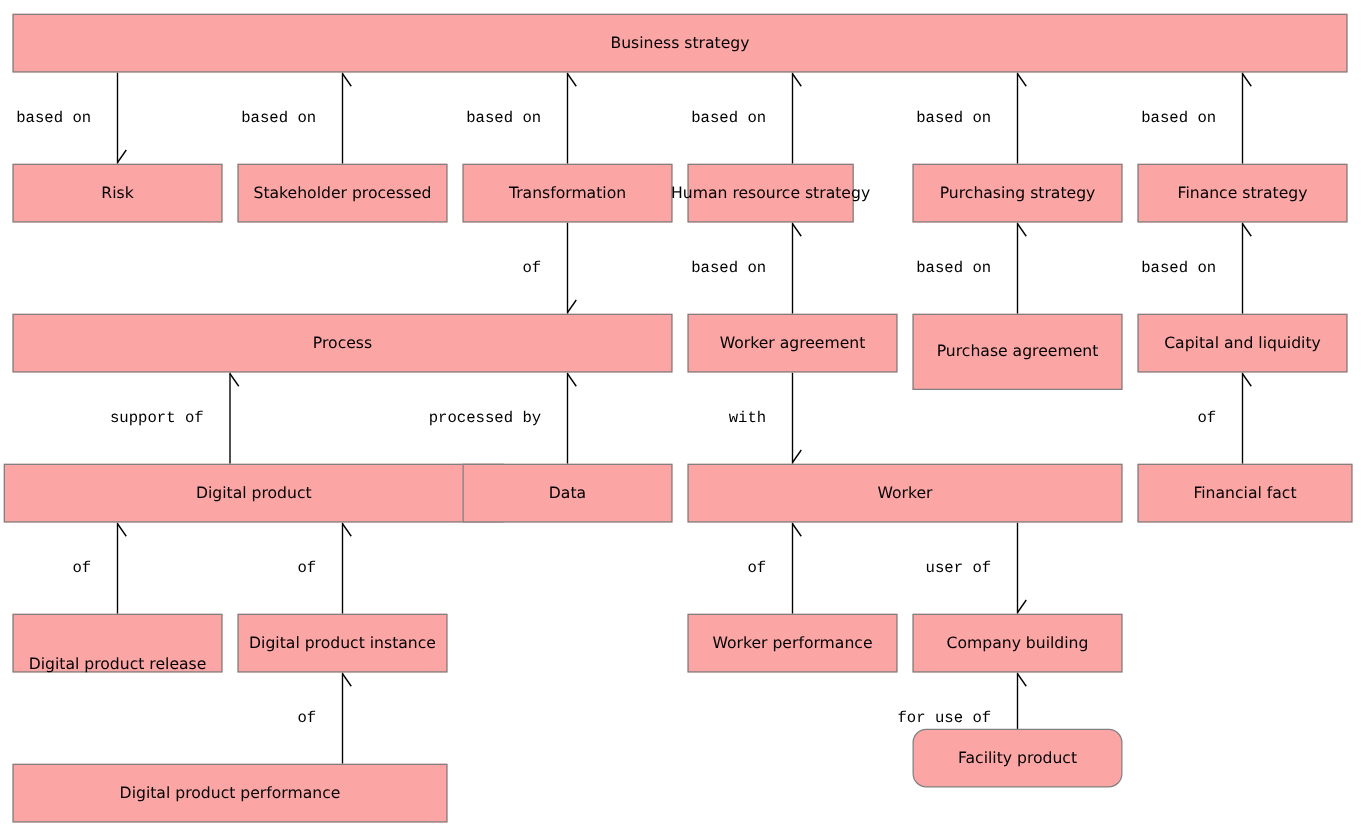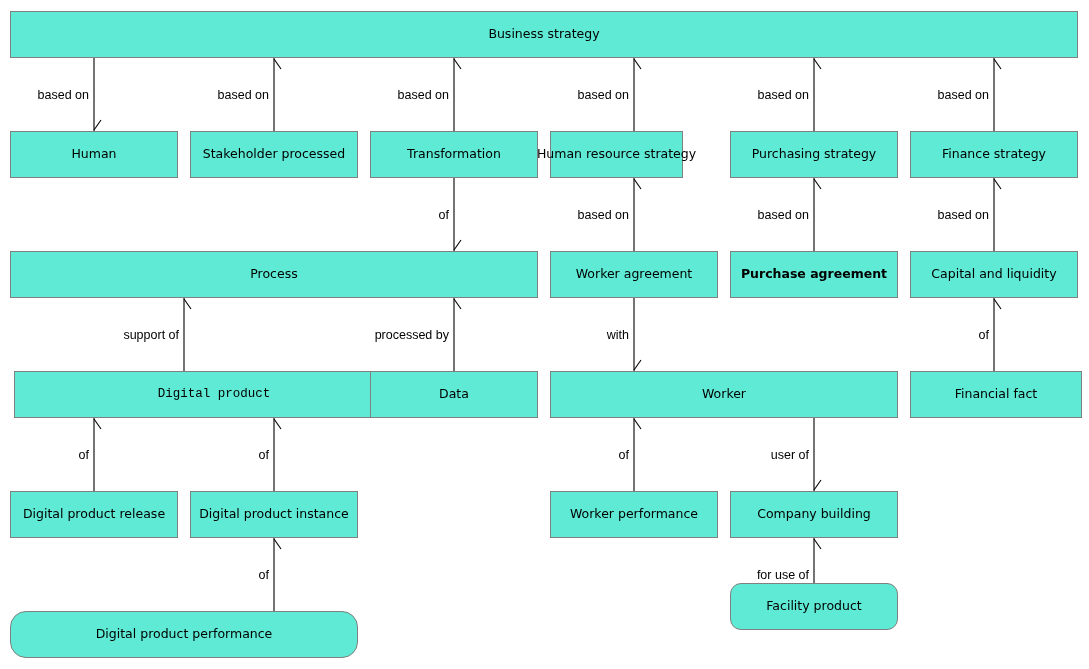--- a/index.html
+++ b/index.html
@@ -20,41 +20,41 @@
   #diagram-svg {
     position: absolute;
     top: 0;
     left: 0;
     width: 1089px;
     height: 669px;
   }
   .node-box {
     position: absolute;
     box-sizing: border-box;
-    background: #5eead4;
+    background: #fca5a5;
     border: 1px solid #808080;
     display: flex;
     align-items: center;
     justify-content: center;
     font-size: 12.5px;
     color: #000000;
     font-family: "DejaVu Sans", sans-serif;
     line-height: 1;
     white-space: nowrap;
     user-select: none;
   }
   .edge-label {
     position: absolute;
     font-size: 12.5px;
     color: #000000;
-    font-family: Liberation Sans, sans-serif;
+    font-family: Liberation Mono, monospace;
     line-height: 1;
     white-space: nowrap;
     transform: translate(-100%, -50%);
-    padding-right: 4px;
+    padding-right: 20px;
     background: transparent;
     user-select: none;
   }
   .edge-line {
     stroke: #000000;
     stroke-width: 1.1;
     fill: none;
   }
   .edge-head {
     stroke: #000000;
@@ -146,21 +146,21 @@
       <g>
         <line class="edge-line" x1="814" y1="538" x2="814" y2="611"></line>
         <line class="edge-head" x1="814" y1="539" x2="821" y2="549"></line>
       </g>
     </svg>
   <div id="nodes-layer">
       <div class="node-box" style="left: 10px; top: 11px; width: 1068px; height: 47px;">
         <span>Business strategy</span>
       </div>
       <div class="node-box" style="left: 10px; top: 131px; width: 168px; height: 47px;">
-        <span>Human</span>
+        <span>Risk</span>
       </div>
       <div class="node-box" style="left: 190px; top: 131px; width: 168px; height: 47px;">
         <span>Stakeholder processed</span>
       </div>
       <div class="node-box" style="left: 370px; top: 131px; width: 168px; height: 47px;">
         <span>Transformation</span>
       </div>
       <div class="node-box" style="left: 550px; top: 131px; width: 133px; height: 47px;">
         <span>Human resource strategy</span>
       </div>
@@ -169,51 +169,51 @@
       </div>
       <div class="node-box" style="left: 910px; top: 131px; width: 168px; height: 47px;">
         <span>Finance strategy</span>
       </div>
       <div class="node-box" style="left: 10px; top: 251px; width: 528px; height: 47px;">
         <span>Process</span>
       </div>
       <div class="node-box" style="left: 550px; top: 251px; width: 168px; height: 47px;">
         <span>Worker agreement</span>
       </div>
-      <div class="node-box" style="left: 730px; top: 251px; width: 168px; height: 47px; font-weight: bold;">
+      <div class="node-box" style="left: 730px; top: 251px; width: 168px; height: 61px;">
         <span>Purchase agreement</span>
       </div>
       <div class="node-box" style="left: 910px; top: 251px; width: 168px; height: 47px;">
         <span>Capital and liquidity</span>
       </div>
-      <div class="node-box" style="left: 14px; top: 371px; width: 400px; height: 47px; font-family: Liberation Mono, monospace;">
+      <div class="node-box" style="left: 3px; top: 371px; width: 400px; height: 47px;">
         <span>Digital product</span>
       </div>
       <div class="node-box" style="left: 370px; top: 371px; width: 168px; height: 47px;">
         <span>Data</span>
       </div>
       <div class="node-box" style="left: 550px; top: 371px; width: 348px; height: 47px;">
         <span>Worker</span>
       </div>
       <div class="node-box" style="left: 910px; top: 371px; width: 172px; height: 47px;">
         <span>Financial fact</span>
       </div>
-      <div class="node-box" style="left: 10px; top: 491px; width: 168px; height: 47px;">
+      <div class="node-box" style="left: 10px; top: 491px; width: 168px; height: 47px; align-items: flex-end;">
         <span>Digital product release</span>
       </div>
       <div class="node-box" style="left: 190px; top: 491px; width: 168px; height: 47px;">
         <span>Digital product instance</span>
       </div>
       <div class="node-box" style="left: 550px; top: 491px; width: 168px; height: 47px;">
         <span>Worker performance</span>
       </div>
       <div class="node-box" style="left: 730px; top: 491px; width: 168px; height: 47px;">
         <span>Company building</span>
       </div>
-      <div class="node-box" style="left: 10px; top: 611px; width: 348px; height: 47px; border-radius: 16px;">
+      <div class="node-box" style="left: 10px; top: 611px; width: 348px; height: 47px;">
         <span>Digital product performance</span>
       </div>
       <div class="node-box" style="left: 730px; top: 583px; width: 168px; height: 47px; border-radius: 11px;">
         <span>Facility product</span>
       </div>
     </div>
   <div id="labels-layer">
       <div class="edge-label" style="left: 93px; top: 94.5px;">based on</div>
       <div class="edge-label" style="left: 273px; top: 94.5px;">based on</div>
       <div class="edge-label" style="left: 453px; top: 94.5px;">based on</div>

